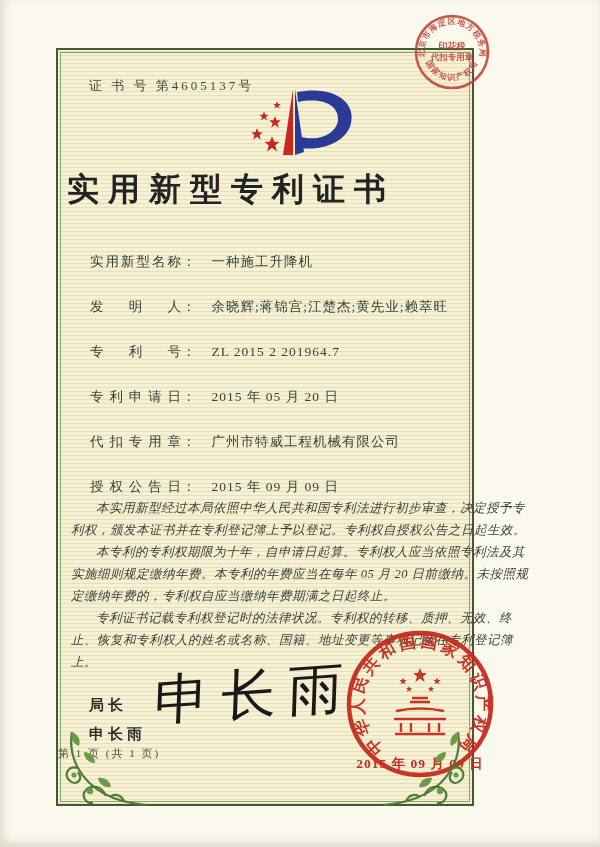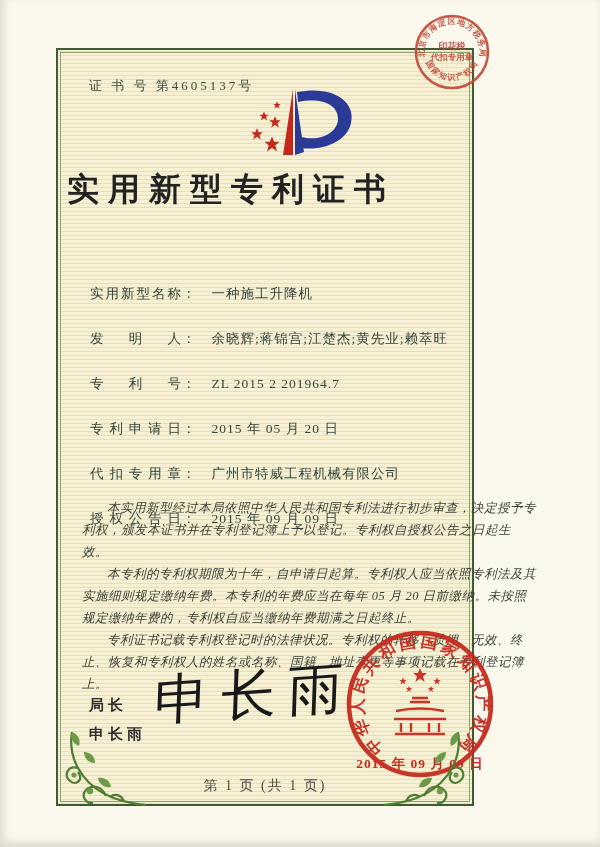--- a/index.html
+++ b/index.html
@@ -31,46 +31,46 @@
   }
   .logo { position:absolute; left:182px; top:26px; width:134px; height:94px; }
   .title {
     position:absolute; left:0; top:118px; width:100%;
     font-size:32px; font-weight:700;
     letter-spacing:9px; color:#222; text-indent:9px;
   }
   .fields { position:absolute; left:32px; top:203px; width:420px; }
   .field-row { display:flex; align-items:baseline; height:20px; margin-bottom:25px;
     font-size:13.5px; color:#33443b; letter-spacing:1px; }
-  .field-label { display:inline-block; width:92px; text-align:justify; text-align-last:justify;margin-top:32px; }
+  .field-label { display:inline-block; width:92px; text-align:justify; text-align-last:justify; }
   .field-colon { margin:0 2px 0 0; }
   .field-value { margin-left:13px; }
   .paragraphs {
     position:absolute; left:13px; top:447px; width:465px;
     font-size:12.5px; line-height:22px; color:#3a4038;
     font-style:italic; letter-spacing:.5px;
   }
-  .paragraphs p { text-indent:2em;margin-left:11px; }
+  .paragraphs p { text-indent:2em; }
   .signer { position:absolute; left:31px; top:641px; font-size:15px; color:#2e2e2a; }
   .signer .line { letter-spacing:4px; height:29px; line-height:29px; font-weight:700; }
   .signature {
     position:absolute; left:96px; top:606px; width:250px;
     font-size:55px; color:#191919; letter-spacing:12px;
     transform:rotate(-4deg) skewX(-6deg); white-space:nowrap;
   }
   .big-seal { position:absolute; left:286px; top:578px; width:152px; height:152px; opacity:.93; }
   .seal-date {
     position:absolute; left:286px; top:705px; width:152px;
     text-align:center; font-size:13.5px; font-weight:700; color:#c22f1e;
     letter-spacing:1px; white-space:nowrap;
   }
   .tax-seal { position:absolute; left:412px; top:12px; width:80px; height:80px; opacity:.88; z-index:5; }
   .footer {
-    position:absolute; left:0; top:727px; width:100%;
-    text-align:center; font-size:14px; color:#4c4c42; letter-spacing:2px;
+    position:absolute; left:0; top:696px; width:100%;
+    text-align:left; font-size:11px; color:#4c4c42; letter-spacing:2px;
   }
   .ornament { position:absolute; width:96px; height:96px; bottom:-4px; }
   .ornament.left  { left:-4px; }
   .ornament.right { right:-4px; transform:scaleX(-1); }
   svg text { font-family:"Liberation Serif","DejaVu Serif",serif; }
 </style>
 </head>
 <body>
 
 <div class="paper">

